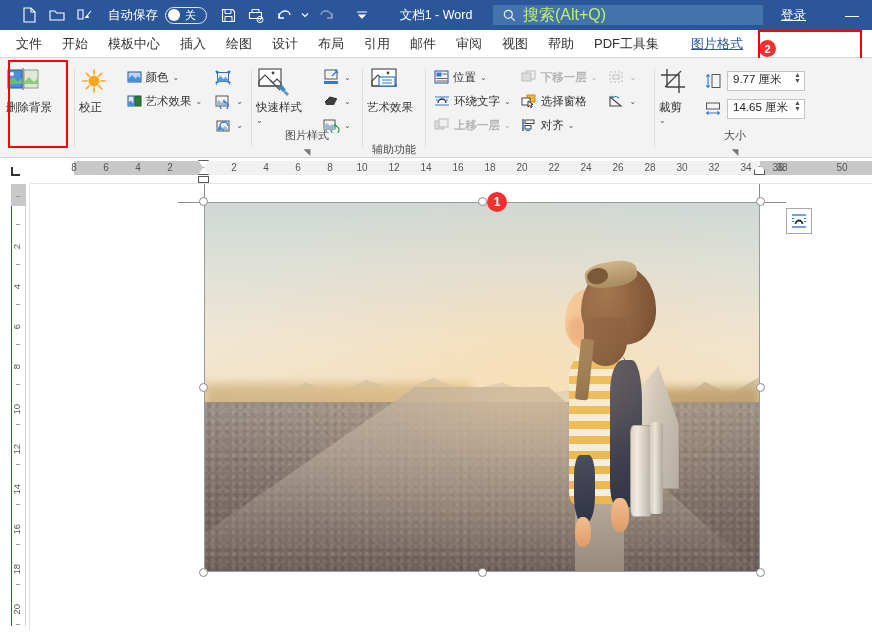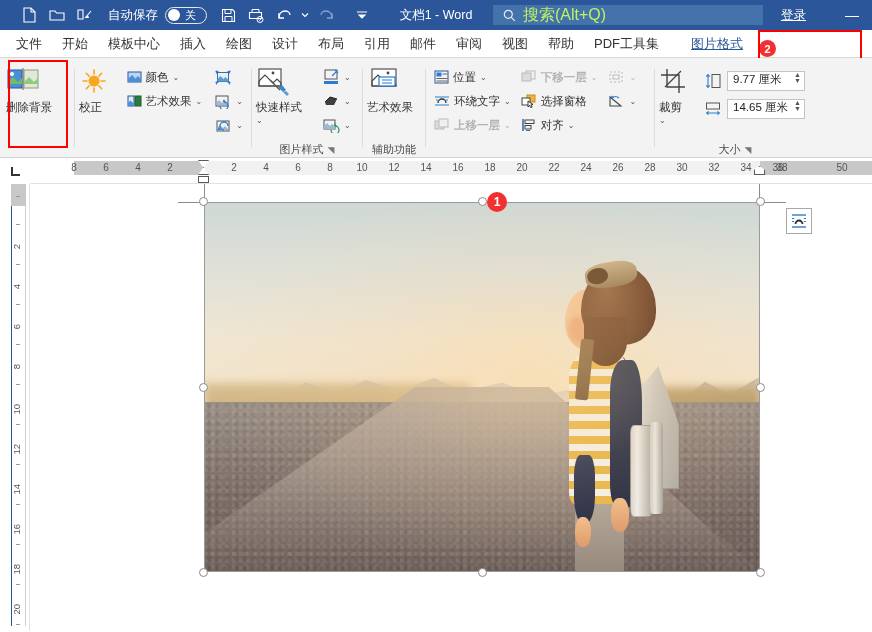--- a/index.html
+++ b/index.html
@@ -71,21 +71,21 @@
 
   
   .ribbon {
     height: 100px; background: #f3f3f3; border-bottom: 1px solid #d4d4d4;
     display: flex; position: relative;
   }
   .grp { position: relative; height: 100%; display: flex; flex-direction: column; }
   .grp-body { flex: 1; display: flex; align-items: flex-start; padding: 5px 4px 0 4px; }
   .grp-title {
     height: 15px; font-size: 11px; color: #4a4a4a; text-align: center;
-    display: flex; align-items: center; justify-content: center; gap: 4px;
+    display: flex; align-items: center; justify-content: flex-end; gap: 4px; flex-direction: column;
   }
   .grp-sep { width: 1px; background: #dcdcdc; height: 78px; align-self: center; }
   .dialog-launcher { font-size: 9px; color: #777; }
 
   .bigbtn {
     display: flex; flex-direction: column; align-items: flex-start; justify-content: flex-start;
     width: 62px; padding-top: 4px; font-size: 11.5px; color: #333; line-height: 13px;
     text-align: center;
   }
   .bigbtn .ic { height: 34px; display: flex; align-items: flex-start; justify-content: center; }

